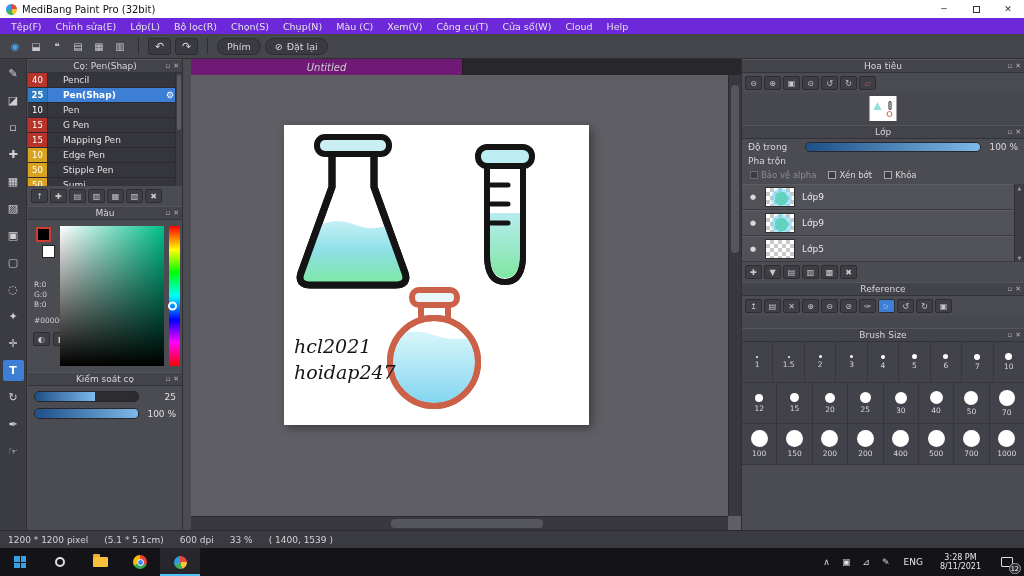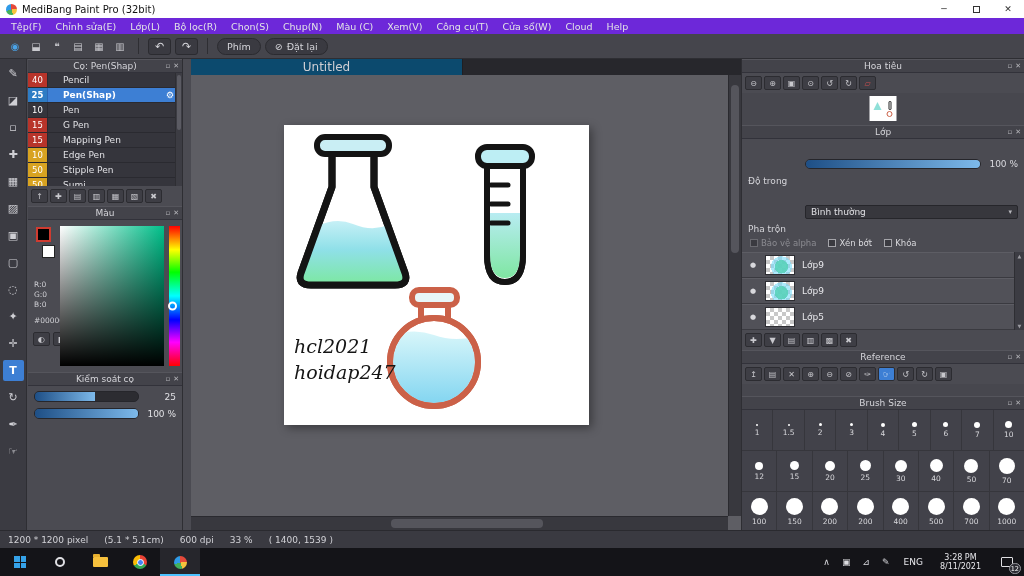--- a/index.html
+++ b/index.html
@@ -83,42 +83,42 @@
 
   
   .slider-row{display:flex;align-items:center;padding:5px 6px 1px 6px;gap:5px;}
   .slider-track{flex:1;height:11px;border-radius:5px;background:#2c2c31;overflow:hidden;border:1px solid #26262b;}
   .slider-fill{height:100%;background:linear-gradient(to right,#1e4f86,#7db9ea);}
   .slider-val{width:32px;text-align:right;font-size:9px;color:#e0e0e4;}
 
   
   .canvas-area{position:absolute;left:191px;right:283px;top:0;bottom:0;background:#5e5e64;}
   .tabbar{position:absolute;top:0;left:0;right:0;height:16px;background:#27272c;display:flex;}
-  .tab{width:272px;background:#0c4a6e;border-right:1px solid #1f1f23;display:flex;align-items:center;
-       justify-content:center;font-size:12px;color:#cfcfd4;}
+  .tab{width:272px;background:#701a75;border-right:1px solid #1f1f23;display:flex;align-items:center;
+       justify-content:center;font-size:10px;color:#cfcfd4;font-style:italic;}
   .workspace{position:absolute;top:16px;left:0;right:13px;bottom:14px;overflow:hidden;}
   .canvas{position:absolute;left:93px;top:50px;width:305px;height:300px;background:#fff;
           box-shadow:3px 3px 9px rgba(0,0,0,.38);}
   .canvas svg{display:block;width:100%;height:100%;}
   .vscroll{position:absolute;top:16px;right:0;bottom:14px;width:13px;background:#38383e;border-left:1px solid #2a2a2f;}
   .vscroll .thumb{position:absolute;left:2px;right:2px;top:10px;height:168px;background:#55555c;border-radius:4px;}
   .hscroll{position:absolute;left:0;right:13px;bottom:0;height:14px;background:#38383e;border-top:1px solid #2a2a2f;}
   .hscroll .thumb{position:absolute;top:2px;bottom:2px;left:200px;width:152px;background:#55555c;border-radius:4px;}
 
   
   .rightcol{position:absolute;right:0;top:0;bottom:0;width:283px;background:#4b4b52;border-left:1px solid #2e2e33;}
   .nav-thumb-zone{height:32px;position:relative;background:#47474e;}
   .nav-thumb{position:absolute;left:50%;top:3px;transform:translateX(-50%);width:27px;height:25px;background:#fff;}
   .nav-art-a{position:absolute;left:4px;top:6px;width:0;height:0;border-left:4px solid transparent;
              border-right:4px solid transparent;border-bottom:8px solid #8fe0d8;}
   .nav-art-b{position:absolute;right:4px;bottom:4px;width:6px;height:6px;border:1.5px solid #cb6148;border-radius:50%;}
   .nav-art-c{position:absolute;right:5px;top:5px;width:3px;height:9px;border:1.5px solid #222;border-radius:1px;}
 
   .lp-row{display:flex;align-items:center;padding:3px 6px 1px 6px;gap:5px;font-size:9px;}
-  .lp-label{width:52px;flex:none;color:#d5d5da;margin-top:34px;}
+  .lp-label{width:52px;flex:none;color:#d5d5da;}
   .lp-slider{flex:1;height:10px;border-radius:5px;background:#2c2c31;border:1px solid #26262b;overflow:hidden;}
   .lp-val{width:32px;text-align:right;font-size:9px;}
   .lp-select{flex:1;height:14px;background:#37373d;border:1px solid #26262b;border-radius:2px;
              display:flex;align-items:center;padding:0 5px;font-size:9px;color:#e0e0e4;}
   .lp-caret{margin-left:auto;font-size:7px;color:#b8b8bd;}
   .layer-checks{display:flex;align-items:center;gap:12px;padding:3px 8px 2px 8px;font-size:8.5px;}
   .chk{display:flex;align-items:center;color:#d8d8dc;}
   .chk.dim{color:#8b8b91;justify-content:flex-end;}
   .chk-box{width:8px;height:8px;border:1px solid #a5a5aa;background:#3a3a40;display:inline-block;margin-right:3px;flex:none;}
   .chk.dim .chk-box{border-color:#6a6a70;}
@@ -461,24 +461,20 @@
         </div>
         <div class="lp-row">
           <span class="lp-label">Độ trong</span>
           <div class="lp-slider">
               <div class="slider-fill" style="width:100%"></div>
             </div>
           <span class="lp-val">100 %</span>
         </div>
         <div class="lp-row">
           <span class="lp-label">Pha trộn</span>
-          <div class="lp-select">
-            <span>Bình thường</span>
-            <span class="lp-caret">▾</span>
-          </div>
         </div>
         <div class="layer-checks">
             <label class="chk dim">
               <span class="chk-box"></span>
               <span class="chk-label">Bảo vệ alpha</span>
             </label>
             <label class="chk">
               <span class="chk-box"></span>
               <span class="chk-label">Xén bớt</span>
             </label>

